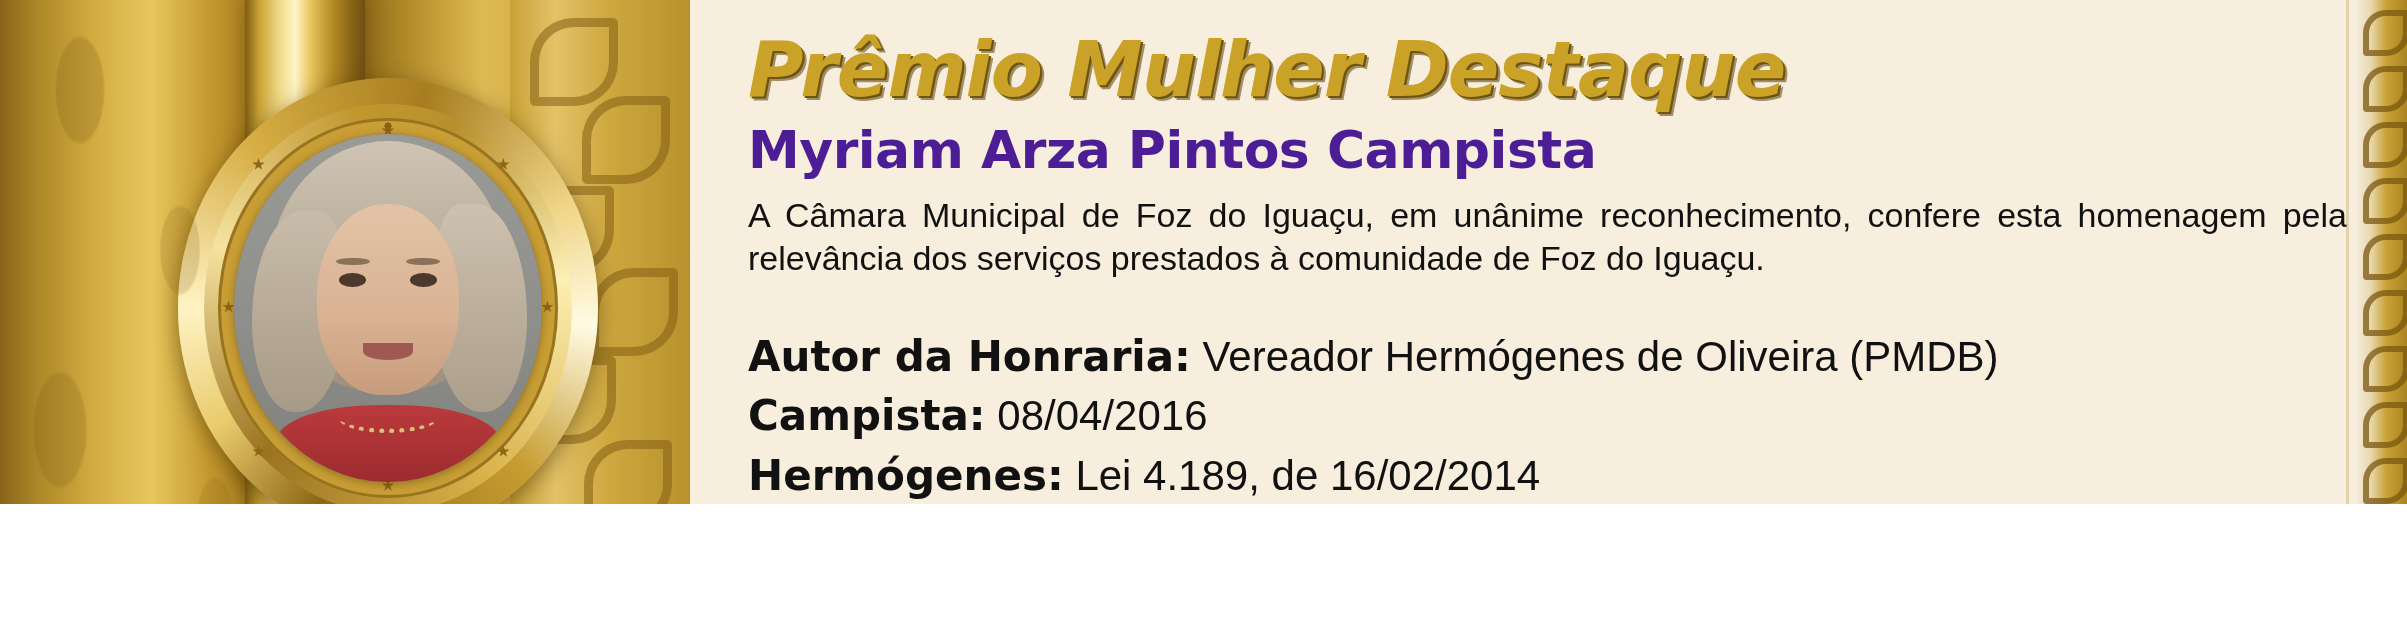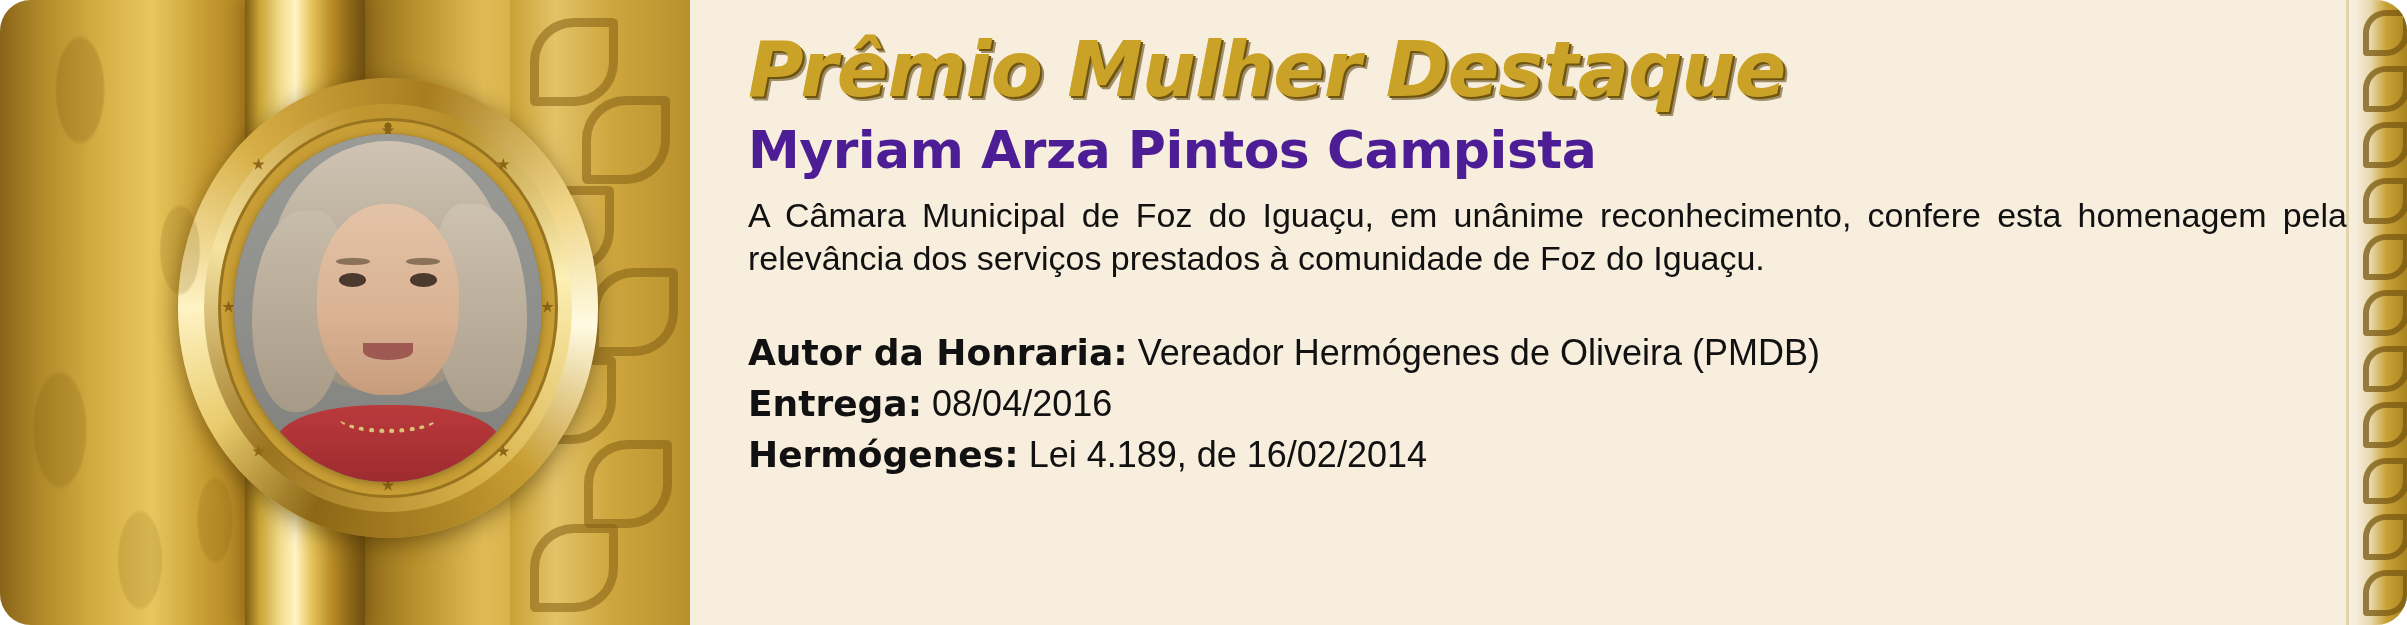--- a/index.html
+++ b/index.html
@@ -8,24 +8,23 @@
     padding: 0;
     background: #ffffff;
   }
   body {
     font-family: "Liberation Sans", sans-serif;
   }
 
   .certificate {
     position: relative;
     width: 2407px;
-    height: 625px;
+    height: 504px;
     overflow: hidden;
     background: #f7eedd;
-    border-radius: 31px;
   }
 
   
   .left-panel {
     position: absolute;
     left: 0;
     top: 0;
     width: 690px;
     height: 100%;
     background:
@@ -288,21 +287,21 @@
   }
   .citation {
     font-size: 34px;
     color: #111111;
     line-height: 1.28;
     max-width: 1600px;
     text-align: justify;
     margin: 0 0 46px 0;
   }
   .detail-line {
-    font-size: 36px;
+    font-size: 42px;
     color: #111111;
     line-height: 1.42;
     margin: 0;
     white-space: nowrap;
   }
   .detail-line .lbl {
     font-family: "DejaVu Sans", sans-serif;
     font-weight: 700;
   }
   .detail-line .val {
@@ -389,21 +388,21 @@
     <h2 class="honoree-name">Myriam Arza Pintos Campista</h2>
 
     <p class="citation">A Câmara Municipal de Foz do Iguaçu, em unânime reconhecimento, confere esta homenagem pela relevância dos serviços prestados à comunidade de Foz do Iguaçu.</p>
 
     <p class="detail-line">
       <span class="lbl">Autor da Honraria:</span>
       <span class="val">Vereador Hermógenes de Oliveira (PMDB)</span>
     </p>
 
     <p class="detail-line">
-      <span class="lbl">Entrega:</span>
+      <span class="lbl">Campista:</span>
       <span class="val">08/04/2016</span>
     </p>
 
     <p class="detail-line">
       <span class="lbl">Hermógenes:</span>
       <span class="val">Lei 4.189, de 16/02/2014</span>
     </p>
   </div>
 
   <div class="page-frame-line"></div>

